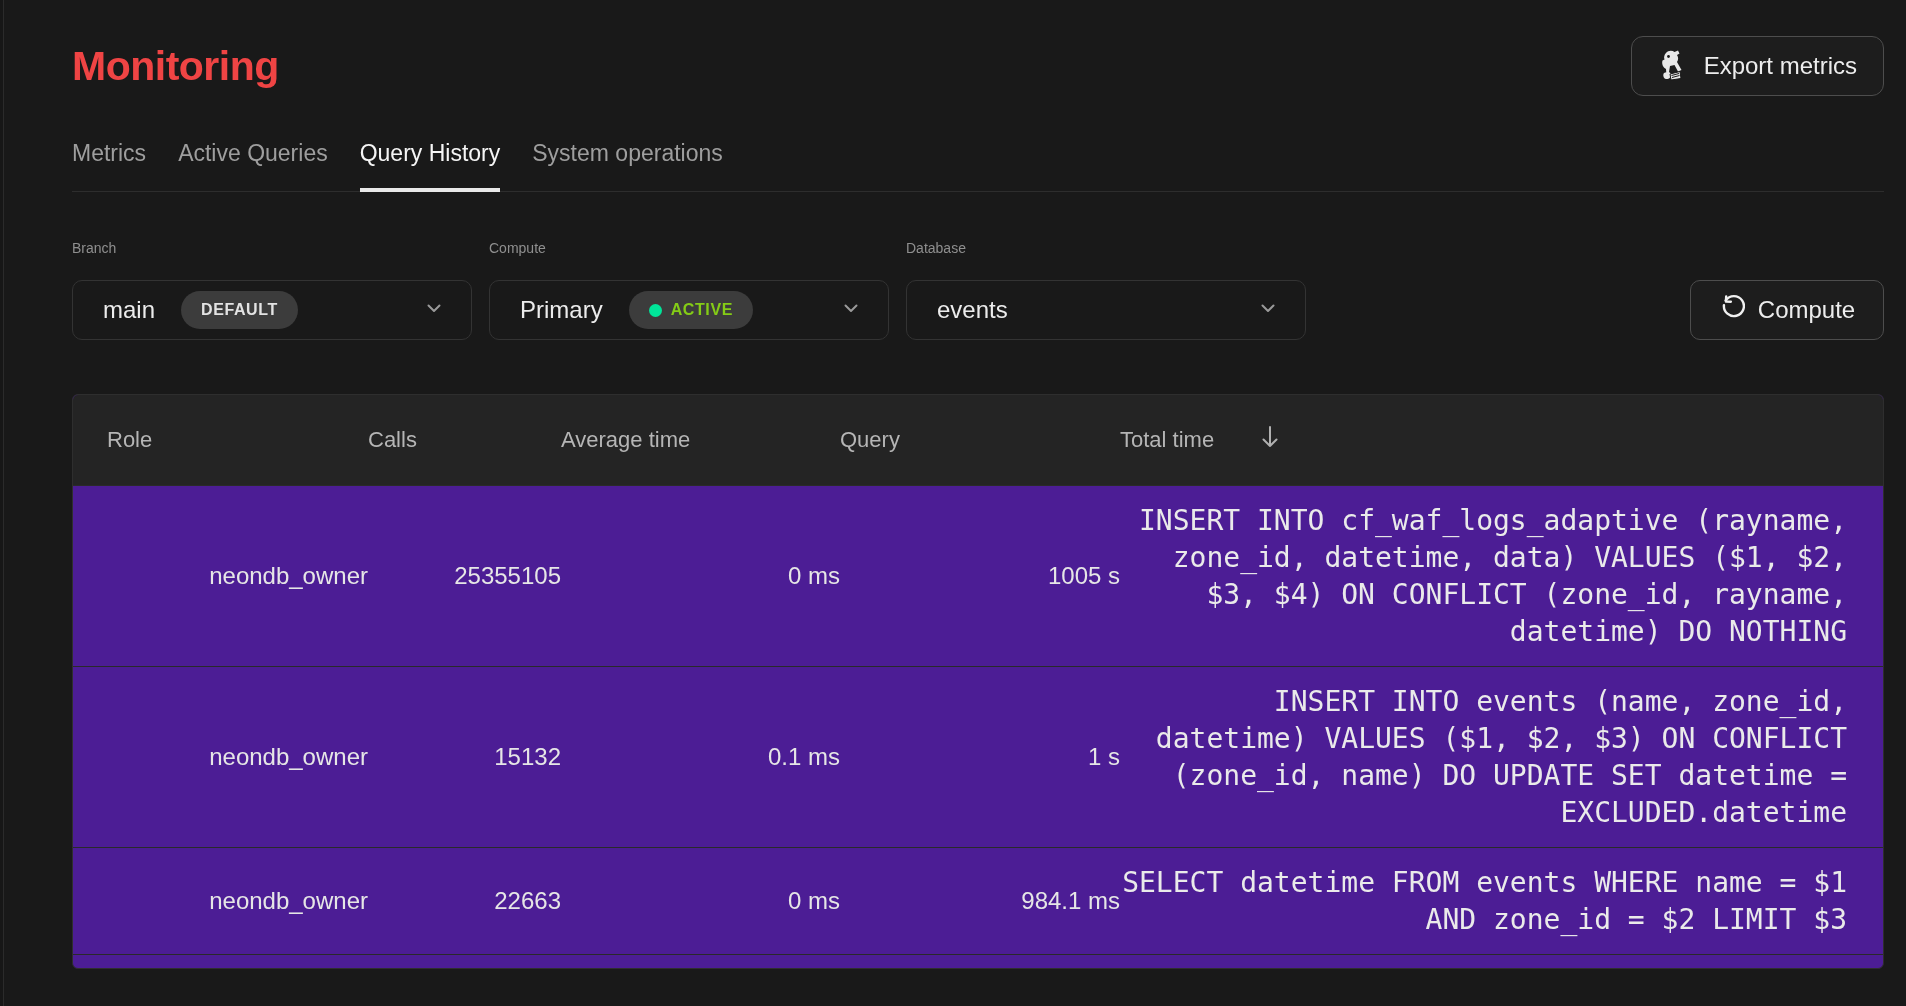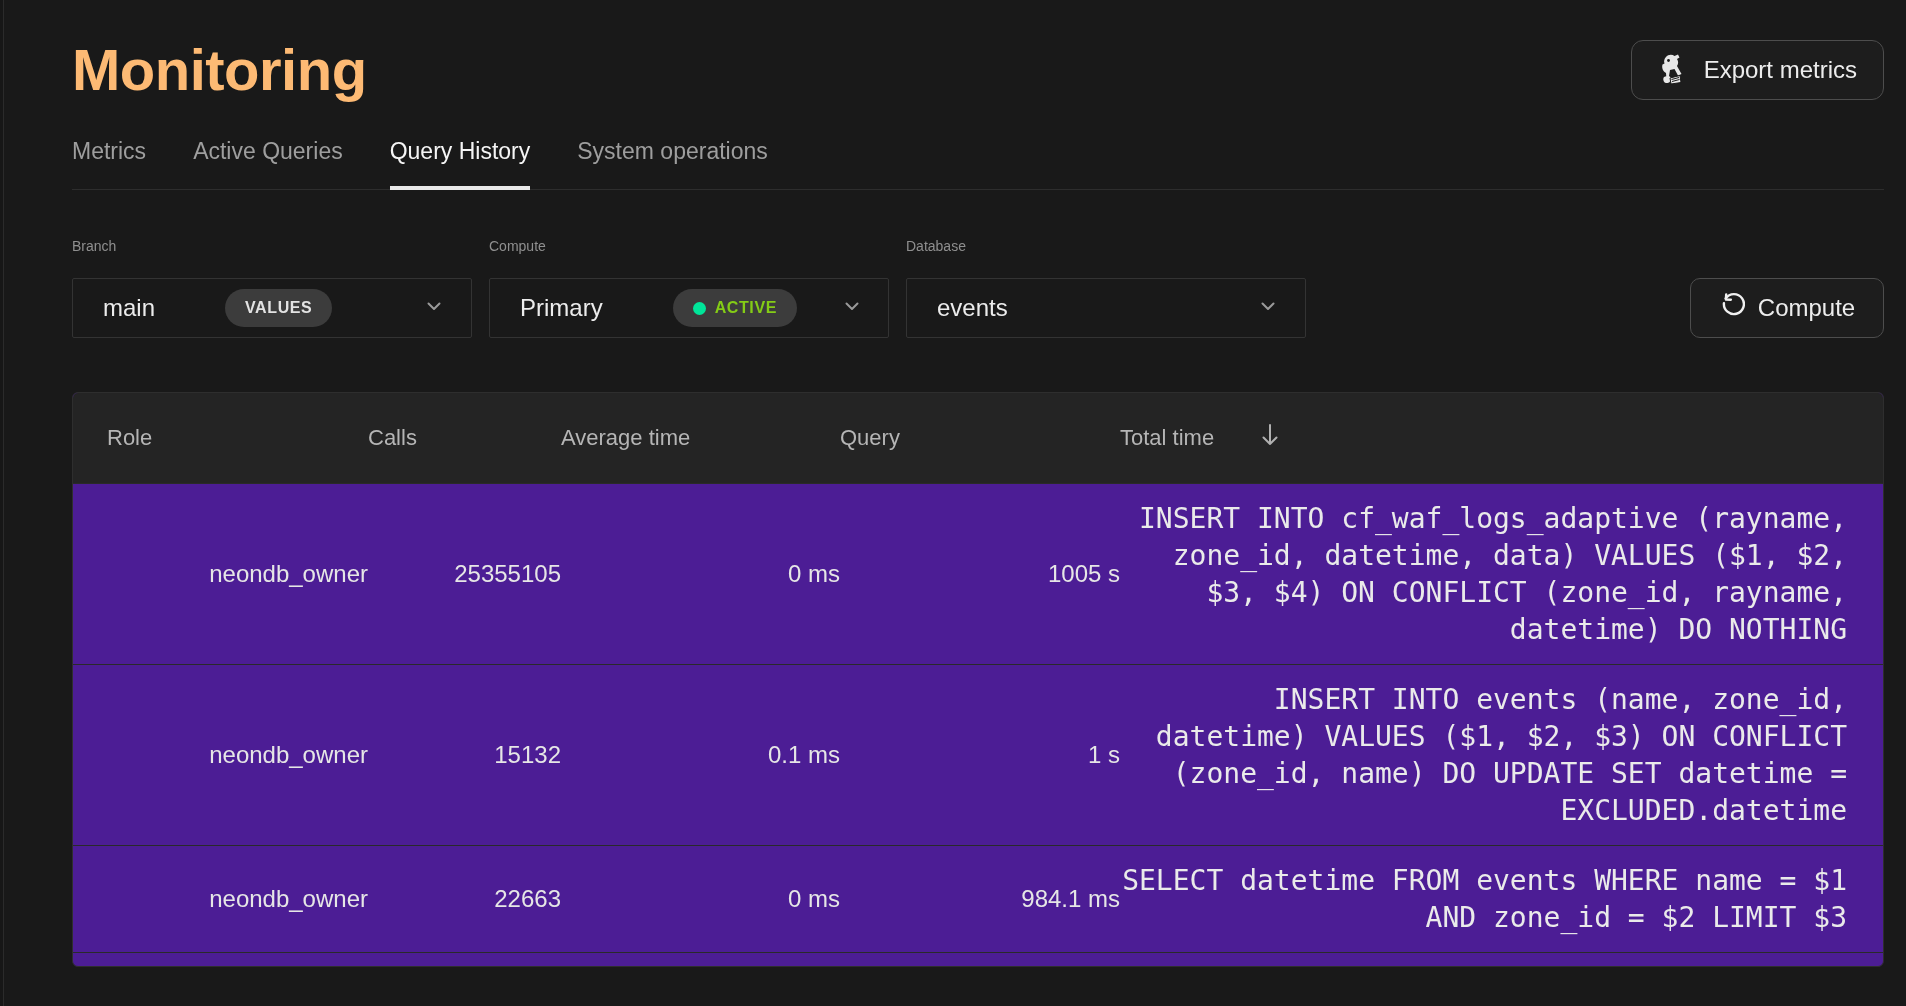--- a/index.html
+++ b/index.html
@@ -14,52 +14,52 @@
     position: absolute; left: 0; top: 0; bottom: 0; width: 4px;
     background: #171717; border-right: 1px solid #2b2b2b;
   }
   .content { padding: 0 22px 0 72px; }
 
   
   .page-header {
     display: flex; align-items: center; justify-content: space-between;
     margin-top: 36px;
   }
-  .page-title { font-size: 58px; font-weight: 600; color: #fdba74; letter-spacing: -0.5px; }
+  .page-title { font-size: 41px; font-weight: 600; color: #ef4444; letter-spacing: -0.5px; }
   .btn {
     display: inline-flex; align-items: center; justify-content: center;
     background: #1d1d1d; border: 1.5px solid #4d4d4d; border-radius: 12px;
     color: #ededed; font-size: 24px; cursor: pointer;
   }
   .export-btn { height: 60px; padding: 0 26px; gap: 12px; }
   .export-btn svg { display: block; }
 
   
   .tabs {
-    display: flex; gap: 47px; margin-top: 35px;
+    display: flex; gap: 32px; margin-top: 44px;
     border-bottom: 1px solid #2d2d2d;
   }
   .tab {
     font-size: 23px; color: #9e9e9e; padding-bottom: 24px; cursor: pointer;
     position: relative; white-space: nowrap;
   }
   .tab.active { color: #f5f5f5; }
   .tab.active::after {
     content: ""; position: absolute; left: 0; right: 0; bottom: -1px;
     height: 4px; background: #e8e8e8;
   }
 
   
   .filters { display: flex; margin-top: 48px; align-items: flex-end; }
   .filter-group { width: 400px; margin-right: 17px; }
   .filter-label { font-size: 14px; color: #8f8f8f; margin-bottom: 24px; }
   .select {
-    height: 60px; border: 1px solid #333333; border-radius: 2px;
+    height: 60px; border: 1px solid #333333; border-radius: 10px;
     background: #191919; display: flex; align-items: center;
-    padding: 0 26px 0 30px; cursor: pointer; gap: 44px;
+    padding: 0 26px 0 30px; cursor: pointer;
   }
   .select-value { font-size: 24px; color: #ececec; }
   .select .chevron { margin-left: auto; }
   .pill {
     display: inline-flex; align-items: center; gap: 9px;
     background: #3c3c3c; border-radius: 19px; height: 38px; padding: 0 20px;
     font-size: 16px; font-weight: 600; letter-spacing: 0.6px; color: #e3e3e3;
     margin-left: 26px; white-space: nowrap;
   }
   .dot { width: 13px; height: 13px; border-radius: 50%; }
@@ -119,21 +119,21 @@
     <div class="tab active">Query History</div>
     <div class="tab">System operations</div>
   </div>
 
   <div class="filters">
 
     <div class="filter-group">
       <div class="filter-label">Branch</div>
       <div class="select">
         <span class="select-value">main</span>
-        <span class="pill">VALUES</span>
+        <span class="pill">DEFAULT</span>
         <span class="chevron">
           <svg width="22" height="22" viewBox="0 0 22 22" fill="none">
               <path d="M5.5 8.5 L11 14 L16.5 8.5" stroke="#9a9a9a" stroke-width="2" stroke-linecap="round" stroke-linejoin="round"></path>
             </svg>
         </span>
       </div>
     </div>
 
     <div class="filter-group">
       <div class="filter-label">Compute</div>

